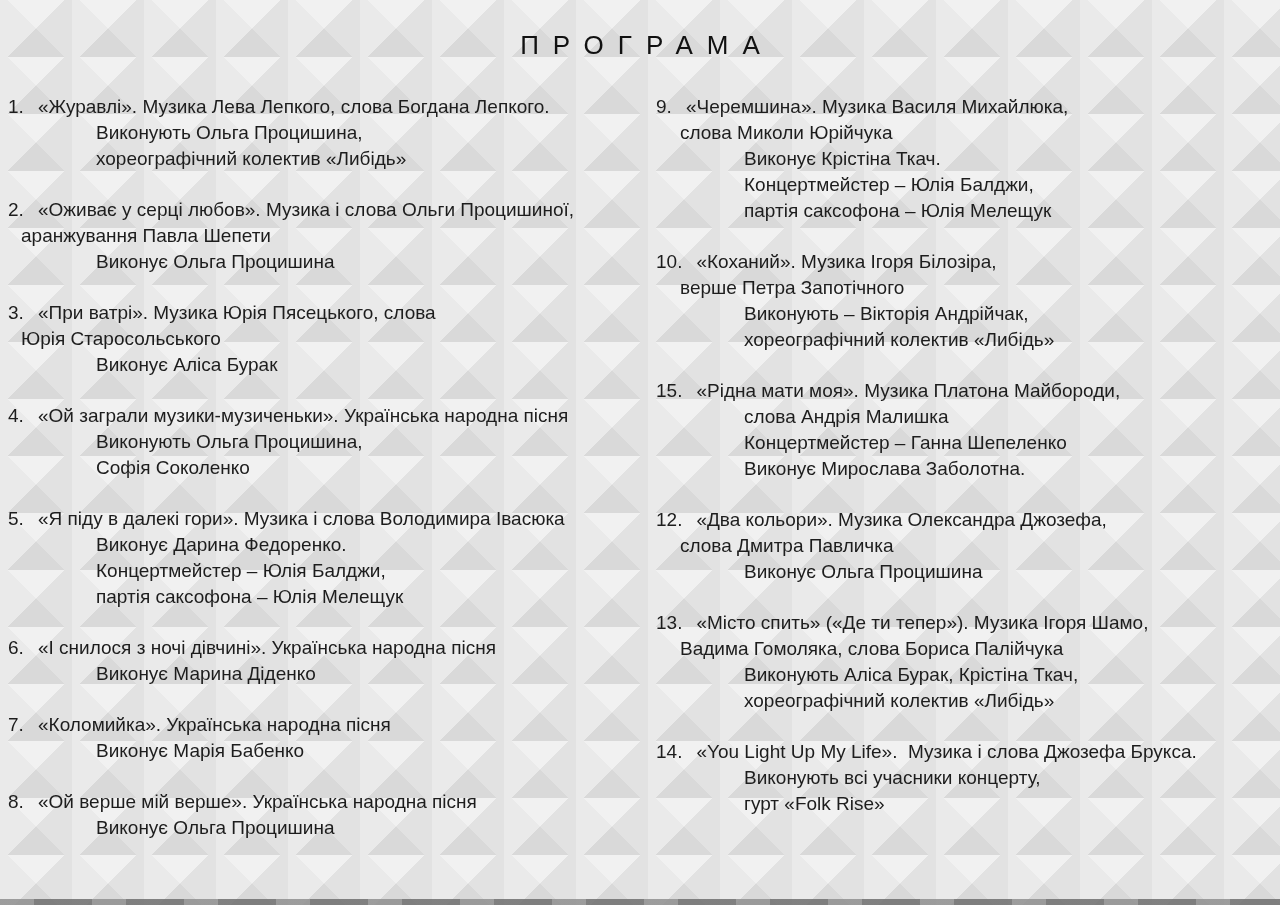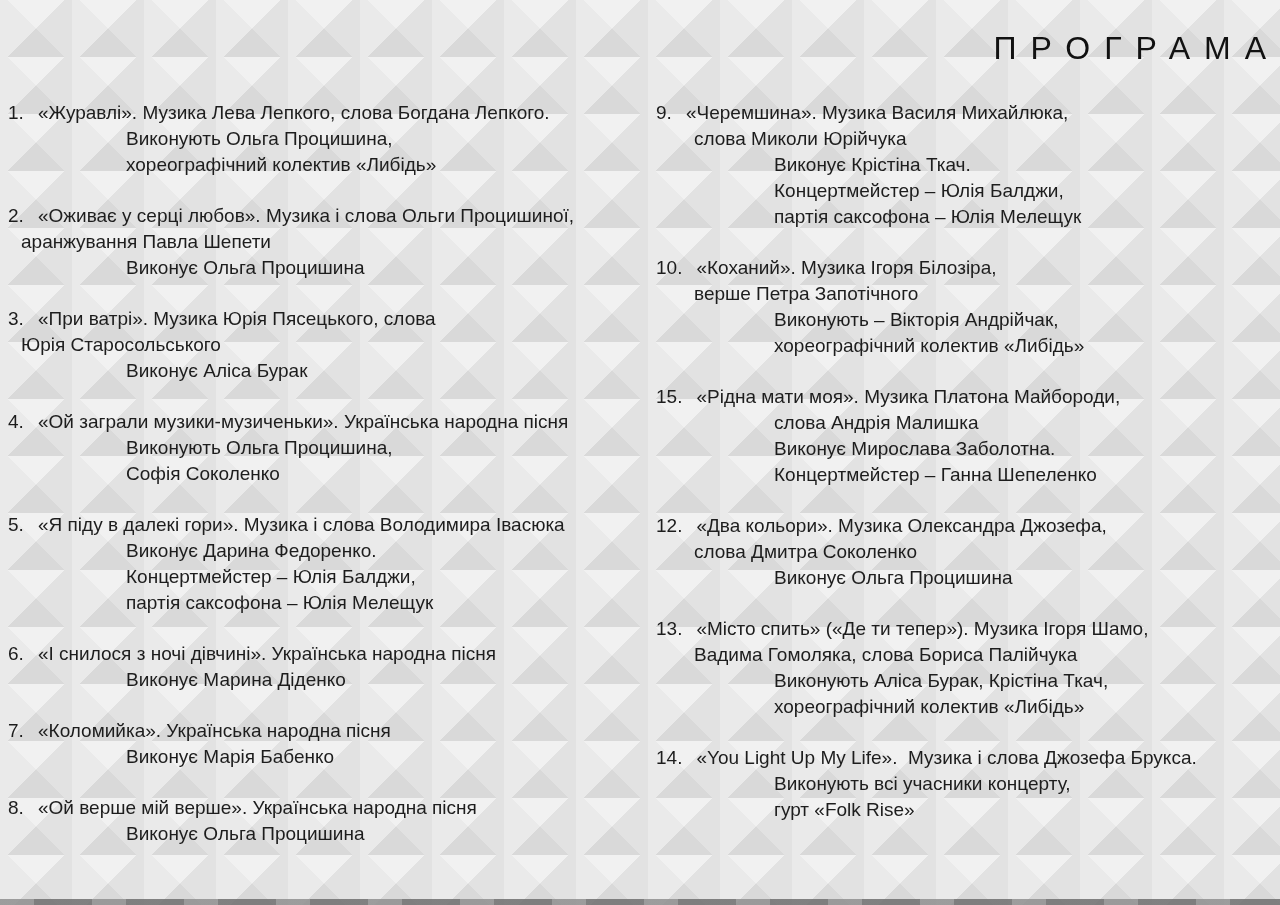--- a/index.html
+++ b/index.html
@@ -16,43 +16,43 @@
         #f1f1f1 0 90deg,
         #e2e2e2 90deg 180deg,
         #d9d9d9 180deg 270deg,
         #eaeaea 270deg 360deg);
     background-size:72px 57px;
   }
   .page { position:relative; width:1280px; height:905px; }
 
   .title {
     padding-top:30px;
-    text-align:right;
-    font-size:32px;
+    text-align:center;
+    font-size:26px;
     letter-spacing:14px;
     text-indent:14px; 
     color:#111;
   }
 
   .cols {
     display:flex;
     margin-top:33px;
     padding:0 4px 0 8px;
   }
   .col-left  { width:648px; flex:none; }
   .col-right { flex:1; min-width:0; }
 
   .item { margin-bottom:25px; font-size:19px; line-height:26px; }
   .line { white-space:pre; }
   .line.first { display:flex; }
   .num { flex:none; margin-right:14px; min-width:16px; }
 
   .col-left  .cont { margin-left:13px; }
-  .col-right .cont { margin-left:38px; }
-  .perf { margin-left:118px; }
+  .col-right .cont { margin-left:24px; }
+  .perf { margin-left:88px; }
 
   .bottom-edge {
     position:absolute; left:0; bottom:0; width:1280px; height:6px;
     background:repeating-linear-gradient(90deg,
       #8f8f8f 0 34px, #6e6e6e 34px 92px);
     opacity:.85;
   }
 </style>
 </head>
 <body style="color: rgb(29, 29, 29);">
@@ -159,30 +159,30 @@
         <div class="line perf">Виконують – Вікторія Андрійчак,</div>
         <div class="line perf">хореографічний колектив «Либідь»</div>
       </div>
 
       <div class="item">
         <div class="line first">
           <span class="num">15.</span>
           <span class="t">«Рідна мати моя». Музика Платона Майбороди,</span>
         </div>
         <div class="line perf">слова Андрія Малишка</div>
+        <div class="line perf">Концертмейстер – Ганна Шепеленко</div>
         <div class="line perf">Виконує Мирослава Заболотна.</div>
-        <div class="line perf">Концертмейстер – Ганна Шепеленко</div>
       </div>
 
       <div class="item">
         <div class="line first">
           <span class="num">12.</span>
           <span class="t">«Два кольори». Музика Олександра Джозефа,</span>
         </div>
-        <div class="line cont">слова Дмитра Соколенко</div>
+        <div class="line cont">слова Дмитра Павличка</div>
         <div class="line perf">Виконує Ольга Процишина</div>
       </div>
 
       <div class="item">
         <div class="line first">
           <span class="num">13.</span>
           <span class="t">«Місто спить» («Де ти тепер»). Музика Ігоря Шамо,</span>
         </div>
         <div class="line cont">Вадима Гомоляка, слова Бориса Палійчука</div>
         <div class="line perf">Виконують Аліса Бурак, Крістіна Ткач,</div>

